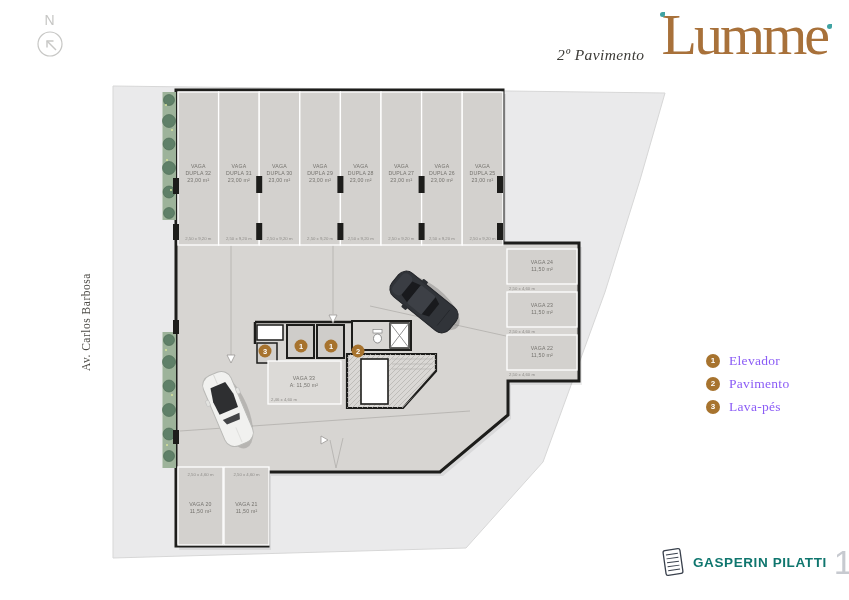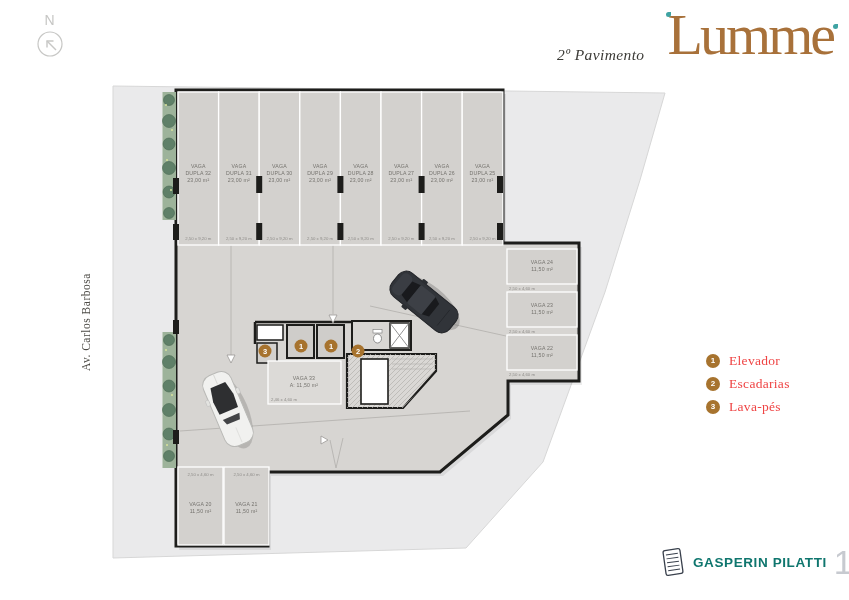--- a/index.html
+++ b/index.html
@@ -1,39 +1,39 @@
 <!DOCTYPE html>
 <html><head>
 <meta charset="utf-8">
 <style>
   html,body{margin:0;padding:0;background:#fff;}
   body{width:849px;height:600px;position:relative;overflow:hidden;
        font-family:"Liberation Sans",sans-serif;}
   
   .floor-label{position:absolute;left:557px;top:46px;font:italic 15.5px "Liberation Serif",serif;
                color:#3b3a36;letter-spacing:.4px;}
-  .brand{position:absolute;right:16px;top:6px;font:58px "Liberation Serif",serif;
+  .brand{position:absolute;right:22px;top:6px;font:58px "Liberation Serif",serif;
          color:#a8713a;letter-spacing:-3px;line-height:1;text-align:center;}
   .brand .teal-a,.brand .teal-b{position:absolute;width:5px;height:5px;border-radius:50% 0 50% 50%;
          background:#3fa3a3;}
   .brand .teal-a{left:-2px;top:10px;}
   .brand .teal-b{right:-5px;top:22px;}
   
   .compass{position:absolute;left:30px;top:12px;width:40px;text-align:center;color:#c6c6c4;}
   .compass .n{font:14px "Liberation Sans",sans-serif;letter-spacing:1px;}
   
   .street{position:absolute;left:80px;top:252px;height:140px;width:16px;
           writing-mode:vertical-rl;transform:rotate(180deg);
           font:11.5px "Liberation Serif",serif;color:#4c4a45;letter-spacing:.5px;text-align:center;}
   
   .legend{position:absolute;left:706px;top:349px;}
   .legend-row{display:flex;align-items:center;height:23px;}
   .legend-dot{width:14px;height:14px;border-radius:50%;background:#a7732e;color:#fff;
               font:bold 8px/14px "Liberation Sans",sans-serif;text-align:center;margin-right:9px;}
-  .legend-label{font:13.5px "Liberation Serif",serif;color:#ef4444;letter-spacing:.3px;}
+  .legend-label{font:13.5px "Liberation Serif",serif;color:#8b5cf6;letter-spacing:.3px;}
   
   .footer{position:absolute;left:660px;top:546px;display:flex;align-items:center;gap:7px;}
   .company{font:bold 13.5px "Liberation Sans",sans-serif;color:#0f766e;letter-spacing:.6px;white-space:nowrap;}
   .years{display:flex;align-items:flex-end;gap:2px;}
   .years-num{font:300 34px "Liberation Sans",sans-serif;color:#c7cad0;line-height:.9;letter-spacing:1px;}
   
   text.slabel{font:5.2px "Liberation Sans",sans-serif;fill:#75736e;text-anchor:middle;letter-spacing:.2px;}
   text.sdim{font:4.3px "Liberation Sans",sans-serif;fill:#8e8c89;text-anchor:middle;}
   text.sdim-l{font:4.3px "Liberation Sans",sans-serif;fill:#8e8c89;text-anchor:start;}
   text.mnum{font:bold 7.5px "Liberation Sans",sans-serif;fill:#fff;text-anchor:middle;}
@@ -304,21 +304,21 @@
 
 <div class="street">Av. Carlos Barbosa</div>
 
 <div class="legend">
   <div class="legend-row">
     <div class="legend-dot">1</div>
     <div class="legend-label">Elevador</div>
   </div>
   <div class="legend-row">
     <div class="legend-dot">2</div>
-    <div class="legend-label">Escadarias</div>
+    <div class="legend-label">Pavimento</div>
   </div>
   <div class="legend-row">
     <div class="legend-dot">3</div>
     <div class="legend-label">Lava-pés</div>
   </div>
 </div>
 
 <div class="footer">
   <svg width="26" height="32">
     <g transform="rotate(-8 13 16)" fill="none" stroke="#39404c">

